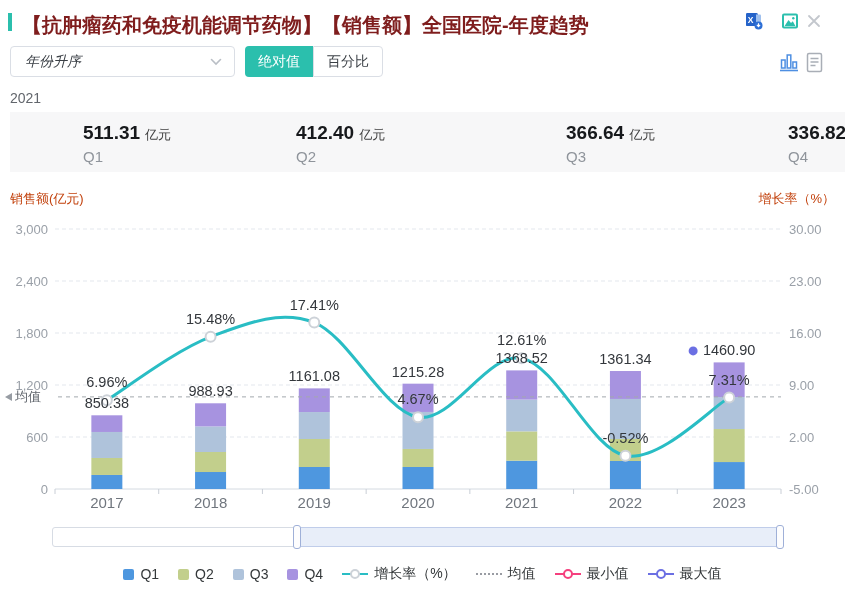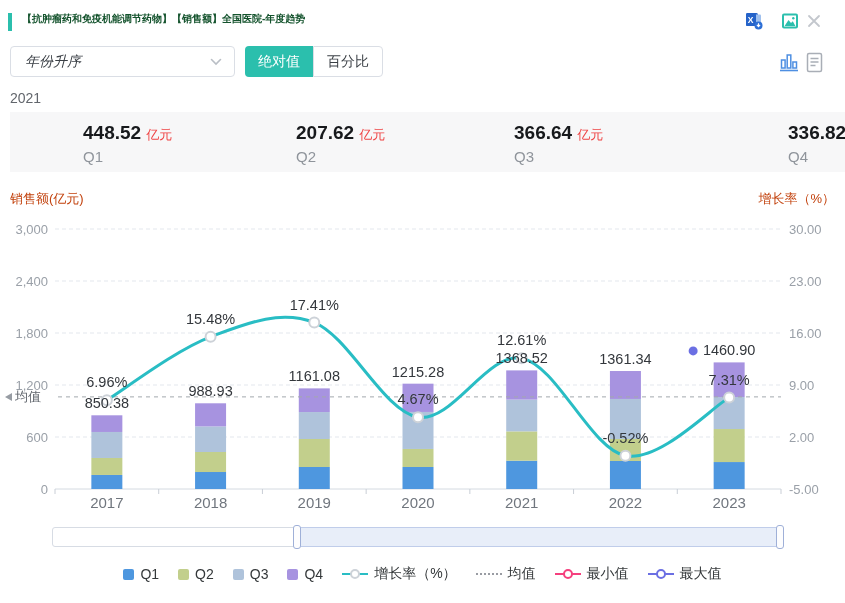--- a/index.html
+++ b/index.html
@@ -5,42 +5,42 @@
   * { margin:0; padding:0; box-sizing:border-box; }
   html,body { width:845px; height:603px; }
   body {
     position:relative; overflow:hidden; background:#fff;
     font-family:"Liberation Sans","DejaVu Sans",sans-serif; color:#34383d;
   }
   .abs { position:absolute; }
 
   
   .accent-bar { left:8px; top:13px; width:4px; height:18px; background:#2bbfad; }
-  .page-title { left:22px; top:12px; font-size:10px; font-weight:bold; color:#14532d; }
+  .page-title { left:22px; top:12px; font-size:20px; font-weight:bold; color:#7f1d1d; }
   .hdr-icon { width:18px; height:18px; cursor:pointer; }
 
   
   .sort-select {
     left:10px; top:46px; width:225px; height:31px; border:1px solid #dadee5;
     border-radius:4px; display:flex; align-items:center; padding:0 12px 0 14px;
     font-size:14px; color:#3a3f45; cursor:pointer; background:#fff;
   }
   .sort-select .val { flex:1;font-style:italic; }
   .toggle-group { left:245px; top:46px; display:flex; }
   .toggle-btn { height:31px; padding:10px 13px; font-size:14px; display:flex; align-items:center; cursor:pointer; }
   .toggle-btn.active { background:#2bbfad; color:#fff; border-radius:4px 0 0 4px; }
   .toggle-btn.inactive { background:#fff; color:#3a3f45; border:1px solid #dadee5; border-radius:0 4px 4px 0; }
 
   .year-label { left:10px; top:90px; font-size:14px; color:#62666c; }
 
   
   .stats-band { left:10px; top:112px; width:835px; height:60px; background:#f7f7f8; }
   .stat-card { position:absolute; top:10px; }
   .stat-value { font-size:19px; font-weight:bold; color:#17191c; white-space:nowrap; }
-  .stat-unit { font-size:13px; font-weight:normal; color:#ef4444; margin-left:5px; }
+  .stat-unit { font-size:13px; font-weight:normal; color:#404040; margin-left:5px; }
   .stat-label { font-size:15px; color:#8f949b; margin-top:4px; }
 
   
   .axis-title { top:190px; font-size:13px; color:#c2410c; }
   #chart-svg { left:0; top:185px; }
   svg text { font-family:"Liberation Sans","DejaVu Sans",sans-serif; }
 
   
   .zoom-track { left:52px; top:527px; width:731px; height:20px; border:1px solid #d7dce4; border-radius:3px; background:#fff; }
   .zoom-sel { position:absolute; top:-1px; height:20px; background:#e8eef9; border:1px solid #c0cdea; }
@@ -108,28 +108,28 @@
   <svg width="17" height="21" viewBox="0 0 17 21">
     <rect x="1.5" y="1.5" width="14" height="18" rx="1.5" fill="none" stroke="#a9aeb6" stroke-width="1.5"></rect>
     <path d="M4.5 6.5 H12.5 M4.5 10 H12.5 M4.5 13.5 H9.5" stroke="#a9aeb6" stroke-width="1.4"></path>
   </svg>
 </div>
 
 <div class="abs year-label">2021</div>
 
 <div class="abs stats-band">
   <div class="stat-card" style="left:73px;">
-    <div class="stat-value"><span>448.52</span><span class="stat-unit">亿元</span></div>
+    <div class="stat-value"><span>511.31</span><span class="stat-unit">亿元</span></div>
     <div class="stat-label">Q1</div>
   </div>
   <div class="stat-card" style="left:286px;">
-    <div class="stat-value"><span>207.62</span><span class="stat-unit">亿元</span></div>
+    <div class="stat-value"><span>412.40</span><span class="stat-unit">亿元</span></div>
     <div class="stat-label">Q2</div>
   </div>
-  <div class="stat-card" style="left:504px;">
+  <div class="stat-card" style="left:556px;">
     <div class="stat-value"><span>366.64</span><span class="stat-unit">亿元</span></div>
     <div class="stat-label">Q3</div>
   </div>
   <div class="stat-card" style="left:778px;">
     <div class="stat-value"><span>336.82</span></div>
     <div class="stat-label">Q4</div>
   </div>
 </div>
 
 <div class="abs axis-title" style="left:10px;">销售额(亿元)</div>

